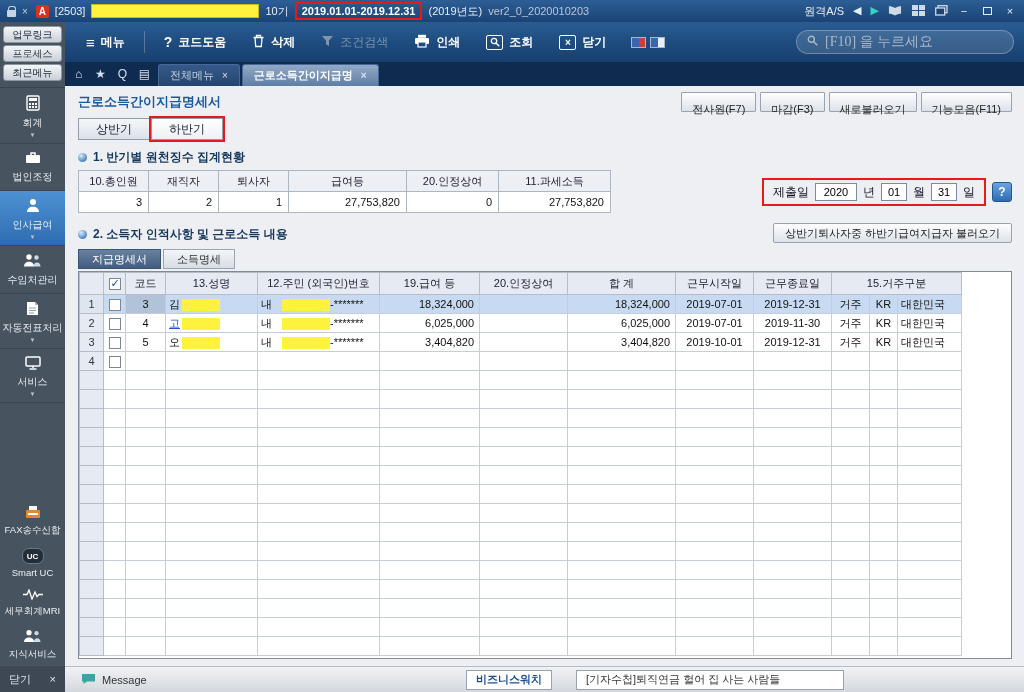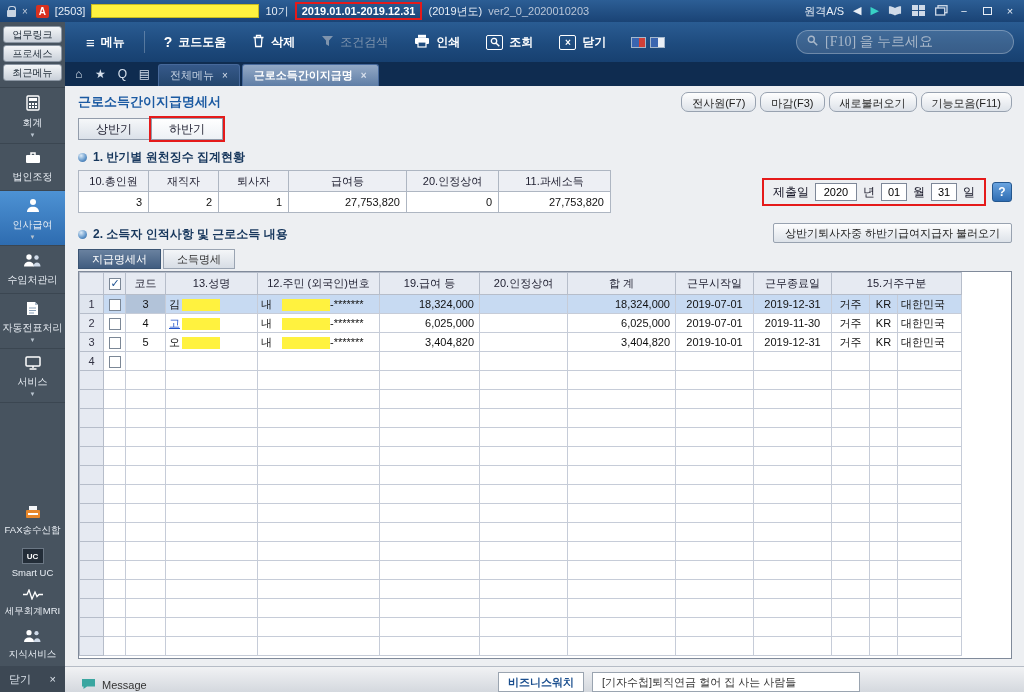--- a/index.html
+++ b/index.html
@@ -65,33 +65,33 @@
   .leftcol { position:absolute; left:0; top:22px; width:65px; height:644px; background:#47535f;
     display:flex; flex-direction:column; }
   .quick-btns { padding:4px 6px 6px; display:flex; flex-direction:column; gap:2px; align-items:center;
     border-bottom:1px solid #39444f; }
   .qbtn { width:59px; height:17px; font-size:10px; color:#222e3a;
     background:linear-gradient(#f4f6f8,#c9d0d9); border:1px solid #8b96a3; border-radius:3px; }
   .side-item { width:100%; padding:7px 0 6px; display:flex; flex-direction:column; align-items:center;
     gap:3px; color:#e9eef4; font-size:10px; border-bottom:1px solid #3b4651; }
   .side-item.active { background:linear-gradient(#4d92d4,#2e6cb0); }
   .chev { font-size:6px; color:#b9c4d0; line-height:4px; }
-  .uc-badge { width:22px; height:16px; background:#232d38; border:1px solid #6b7784; border-radius:0;
+  .uc-badge { width:22px; height:16px; background:#232d38; border:1px solid #6b7784; border-radius:7px;
     color:#fff; font-size:8px; font-weight:bold; display:flex; align-items:center; justify-content:center; }
   .side-bottom { margin-top:auto; }
   .side-bottom .side-item { border-bottom:none; padding:6px 0 5px; font-size:9.5px; }
 
   
   .main { position:absolute; left:65px; top:86px; width:959px; height:580px; background:#edeff2;
     padding:6px 12px 0 13px; }
   .page-head { display:flex; align-items:center; }
   .page-title { color:#1b5aa2; font-weight:bold; font-size:13px; }
   .head-btns { margin-left:auto; display:flex; gap:4px; }
-  .hbtn { height:20px; padding:3px 10px; font-size:11px; color:#222;
-    background:linear-gradient(#fefefe,#dde2e9); border:1px solid #98a2b0; border-radius:7px; }
+  .hbtn { height:20px; padding:9px 10px; font-size:11px; color:#222;
+    background:linear-gradient(#fefefe,#dde2e9); border:1px solid #98a2b0; border-radius:1px; }
   .half-tabs { margin-top:6px; display:flex; gap:1px; }
   .htab { width:72px; height:22px; font-size:12px; color:#223;
     border:1px solid #929cab; background:linear-gradient(#f5f7f9,#dbe1e9); }
   .htab.active { font-weight:normal; background:linear-gradient(#ffffff,#edf1f5);
     outline:2px solid #e51a1a; position:relative; z-index:2; }
   .sec-title { display:flex; align-items:center; gap:6px; font-weight:bold; font-size:12px;
     color:#16365c; margin-top:9px; }
   .dot { width:9px; height:9px; border-radius:50%; flex:none;
     background:radial-gradient(circle at 35% 30%, #dcebf8, #5e93c8 60%, #2d5f96); }
   .sec1-body { display:flex; align-items:flex-start; margin-top:4px; }
@@ -134,21 +134,21 @@
   .ymask { display:inline-block; height:12px; background:#fff23f; vertical-align:middle; }
   .w38 { width:38px; margin-left:2px; }
   .w48 { width:48px; margin:0 0 0 10px; }
   .link-name { color:#2255cc; text-decoration:underline; }
 
   
   .statusbar { position:absolute; bottom:0; left:0; width:1024px; height:26px; display:flex; }
   .sb-close { width:65px; background:#3d4854; color:#dfe6ee; display:flex; align-items:center;
     justify-content:space-between; padding:0 9px; font-size:11px; }
   .sb-body { flex:1; background:linear-gradient(#f1f2f4,#d4d8de); border-top:1px solid #b6bcc6;
-    display:flex; align-items:flex-end; padding:0 8px; gap:8px; }
+    display:flex; align-items:center; padding:0 8px; gap:24px; }
   .sb-msg { display:flex; align-items:center; gap:6px; font-size:11px; color:#333; padding:0 8px; }
   .sb-spacer { flex:1; }
   .news-src { height:20px; display:flex; align-items:center; padding:0 9px; background:#fff;
     border:1px solid #9aa4b0; font-size:11px; font-weight:bold; color:#1a4e8e; }
   .news-box { height:20px; width:268px; display:flex; align-items:center; padding:0 9px; background:#fff;
     border:1px solid #9aa4b0; font-size:11px; color:#333; overflow:hidden; white-space:nowrap; }
   .sb-rightpad { width:148px; }
 </style>
 </head>
 <body>

